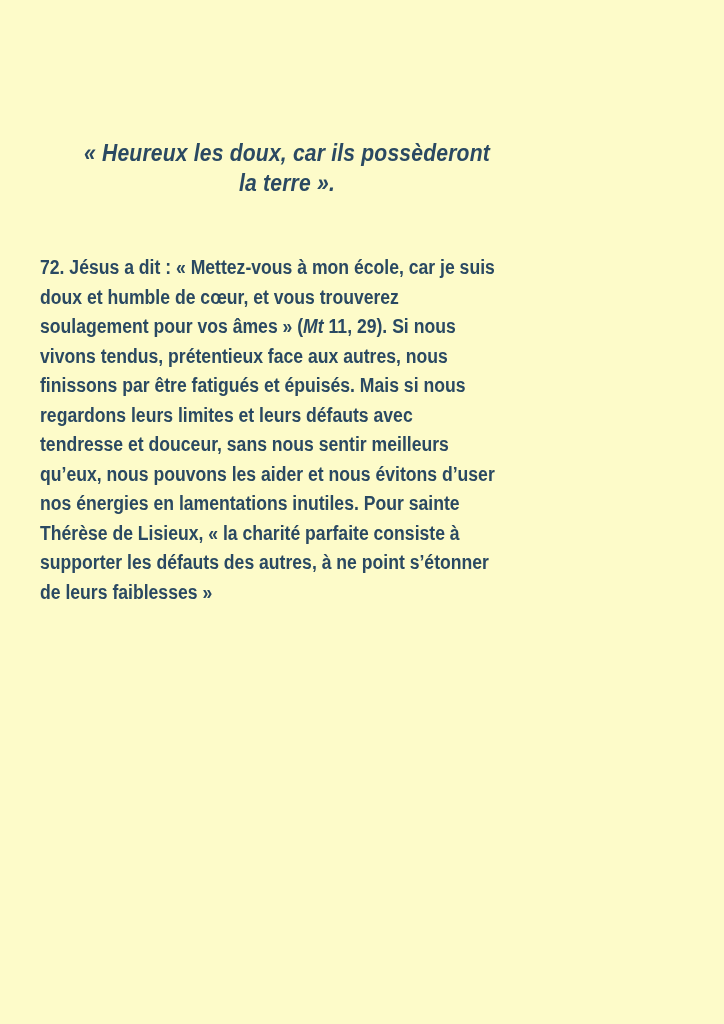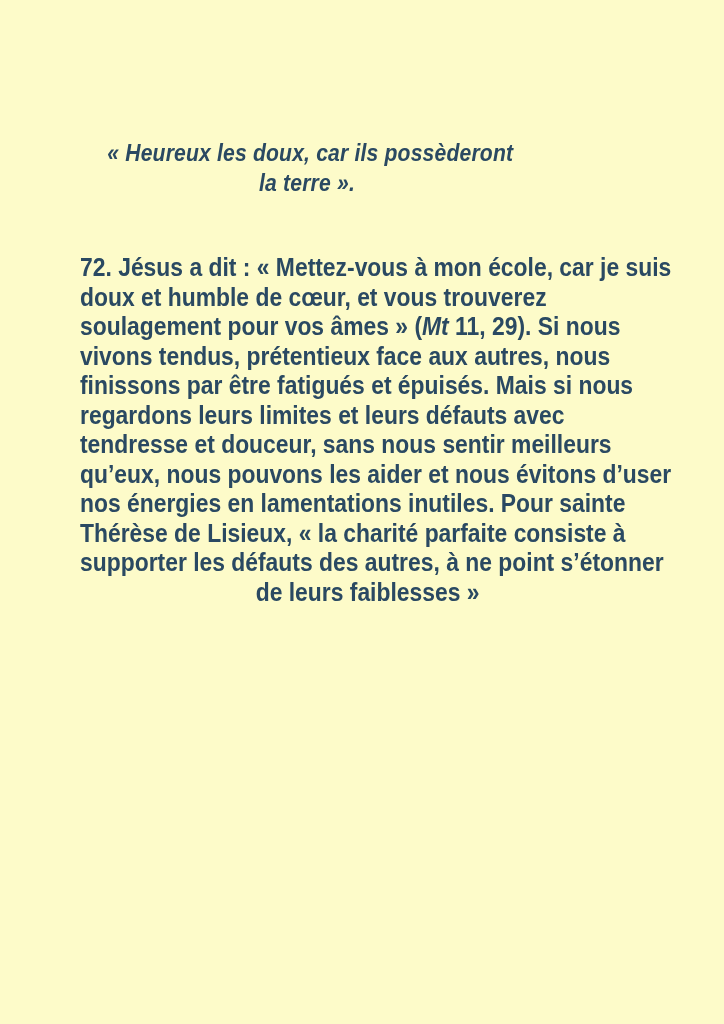--- a/index.html
+++ b/index.html
@@ -10,39 +10,38 @@
     width: 724px;
     height: 1024px;
     overflow: hidden;
     font-family: "Liberation Sans", sans-serif;
     font-weight: bold;
   }
   .page {
     width: 612px;
     height: 1024px;
     box-sizing: border-box;
-    padding: 138px 78px 0 80px;
+    padding: 138px 78px 0 40px;
   }
   .quote-title {
     text-align: center;
     font-style: italic;
     font-size: 24px;
     line-height: 30px;
     letter-spacing: 0.2px;
   }
   .quote-title .line {
     transform: scaleX(0.88);
     transform-origin: center;
     white-space: pre;
   }
   .body-paragraph {
     margin-top: 55px;
-    font-size: 26px;
+    font-size: 20px;
     line-height: 29.5px;
-    text-align: right;
   }
   .body-paragraph .line {
     transform: scaleX(0.88);
     transform-origin: left center;
     white-space: pre;
   }
   .scripture-ref {
     font-style: italic;
   }
   .conclusion {

